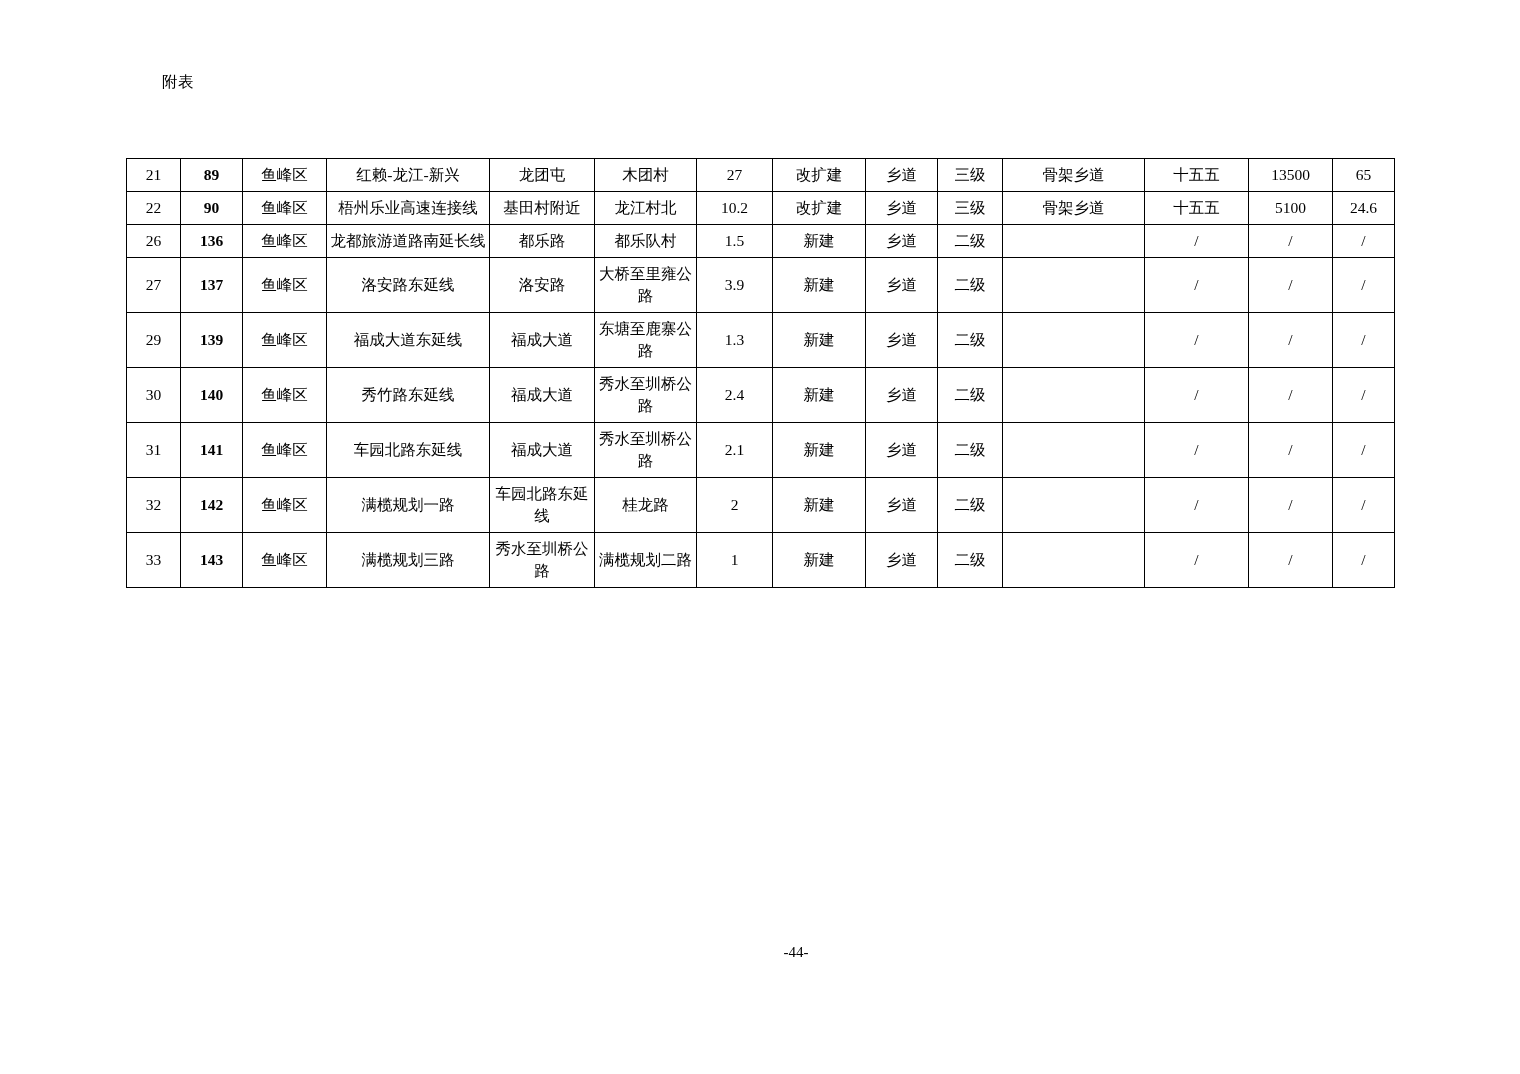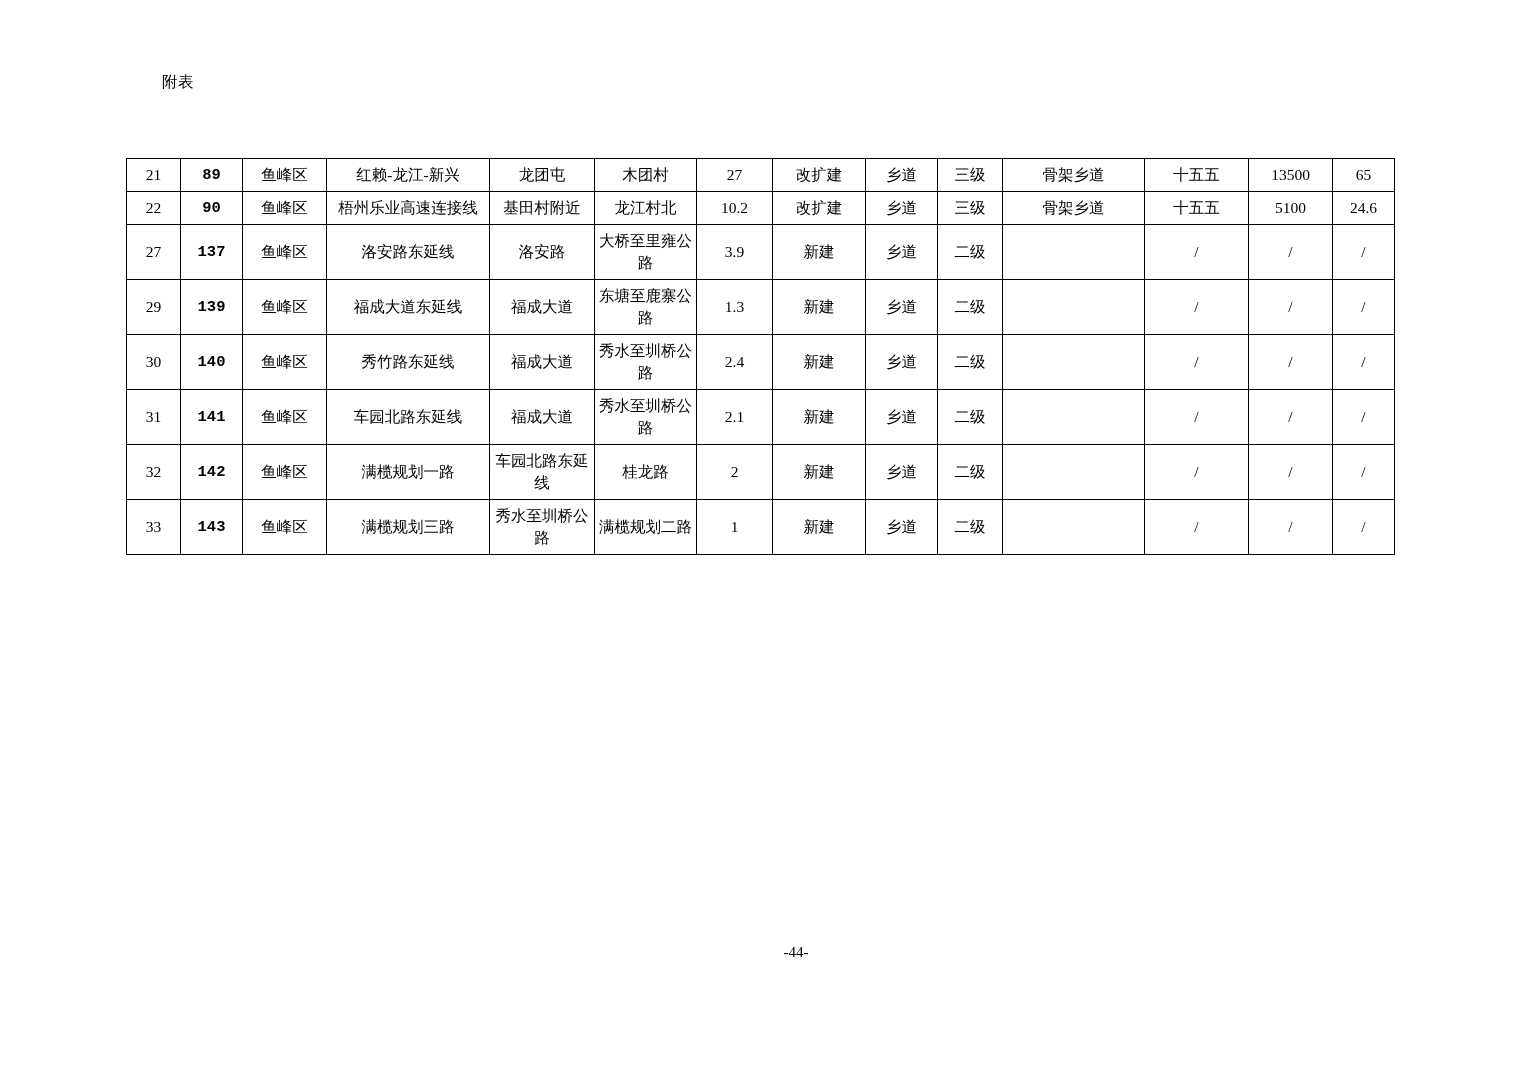--- a/index.html
+++ b/index.html
@@ -62,21 +62,21 @@
   col.c5  { width: 102px; }
   col.c6  { width: 76px; }
   col.c7  { width: 93px; }
   col.c8  { width: 72px; }
   col.c9  { width: 65px; }
   col.c10 { width: 142px; }
   col.c11 { width: 104px; }
   col.c12 { width: 84px; }
   col.c13 { width: 62px; }
 
-  td.bold { font-weight: bold; font-family: Liberation Mono, monospace; }
+  td.bold { font-weight: bold; }
 
   .page-number {
     position: absolute;
     left: 0;
     top: 944px;
     width: 1520px;
     text-align: center;
     font-size: 15px;
     padding-left: 36px;
   }
@@ -134,20 +134,36 @@
         <td>10.2</td>
         <td>改扩建</td>
         <td>乡道</td>
         <td>三级</td>
         <td>骨架乡道</td>
         <td>十五五</td>
         <td>5100</td>
         <td>24.6</td>
       </tr>
       <tr>
+        <td>26</td>
+        <td class="bold">136</td>
+        <td>鱼峰区</td>
+        <td>龙都旅游道路南延长线</td>
+        <td>都乐路</td>
+        <td>都乐队村</td>
+        <td>1.5</td>
+        <td>新建</td>
+        <td>乡道</td>
+        <td>二级</td>
+        <td></td>
+        <td>/</td>
+        <td>/</td>
+        <td>/</td>
+      </tr>
+      <tr>
         <td>27</td>
         <td class="bold">137</td>
         <td>鱼峰区</td>
         <td>洛安路东延线</td>
         <td>洛安路</td>
         <td>大桥至里雍公路</td>
         <td>3.9</td>
         <td>新建</td>
         <td>乡道</td>
         <td>二级</td>

